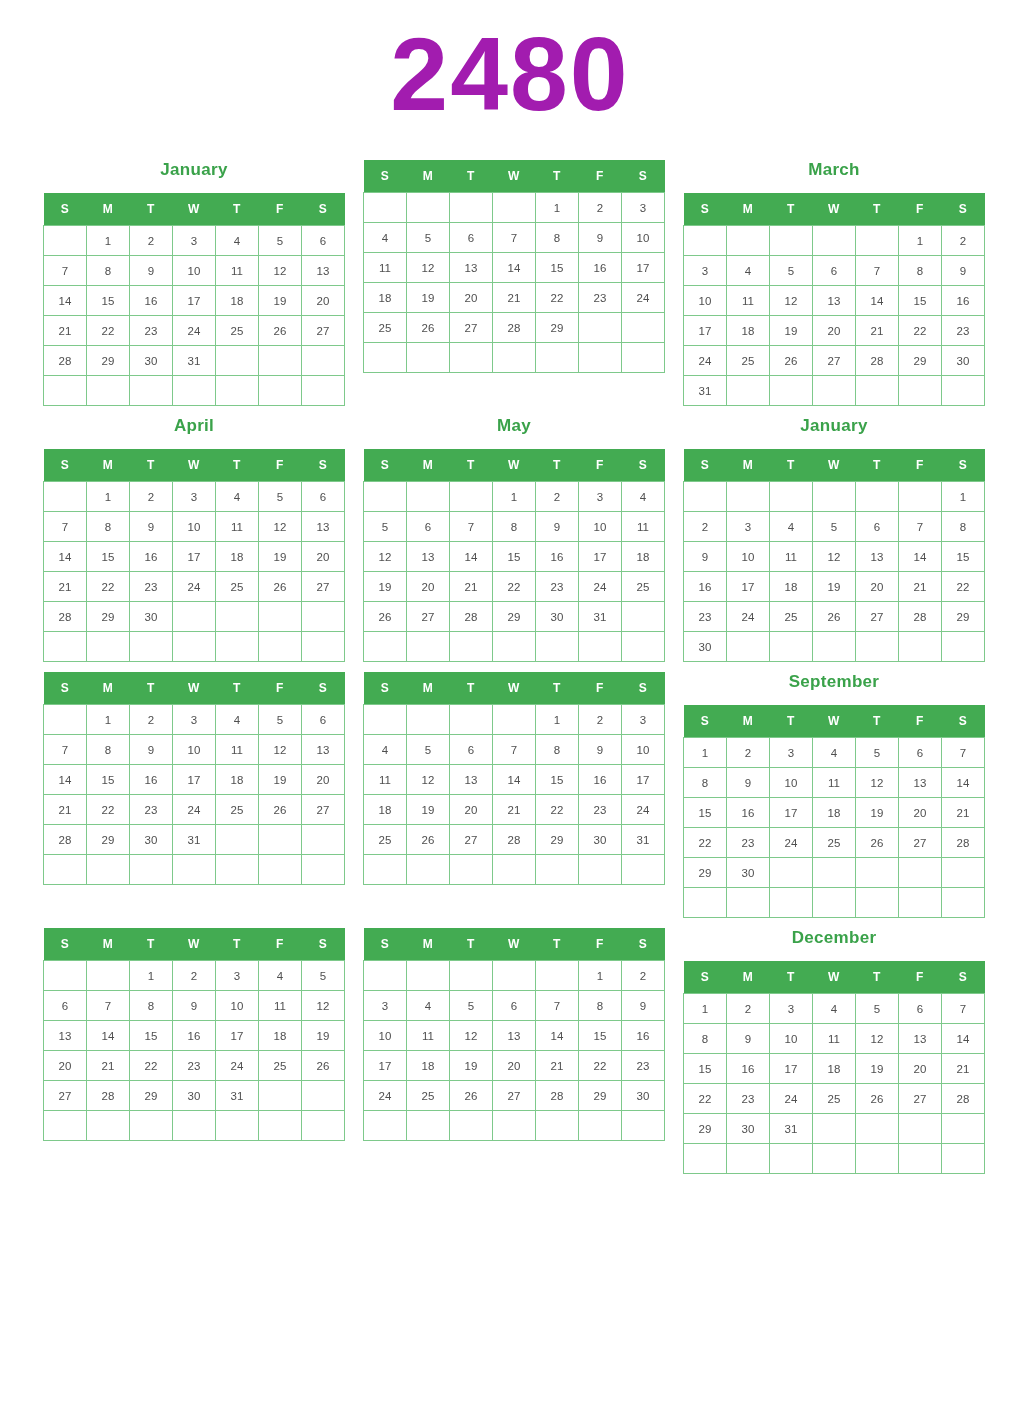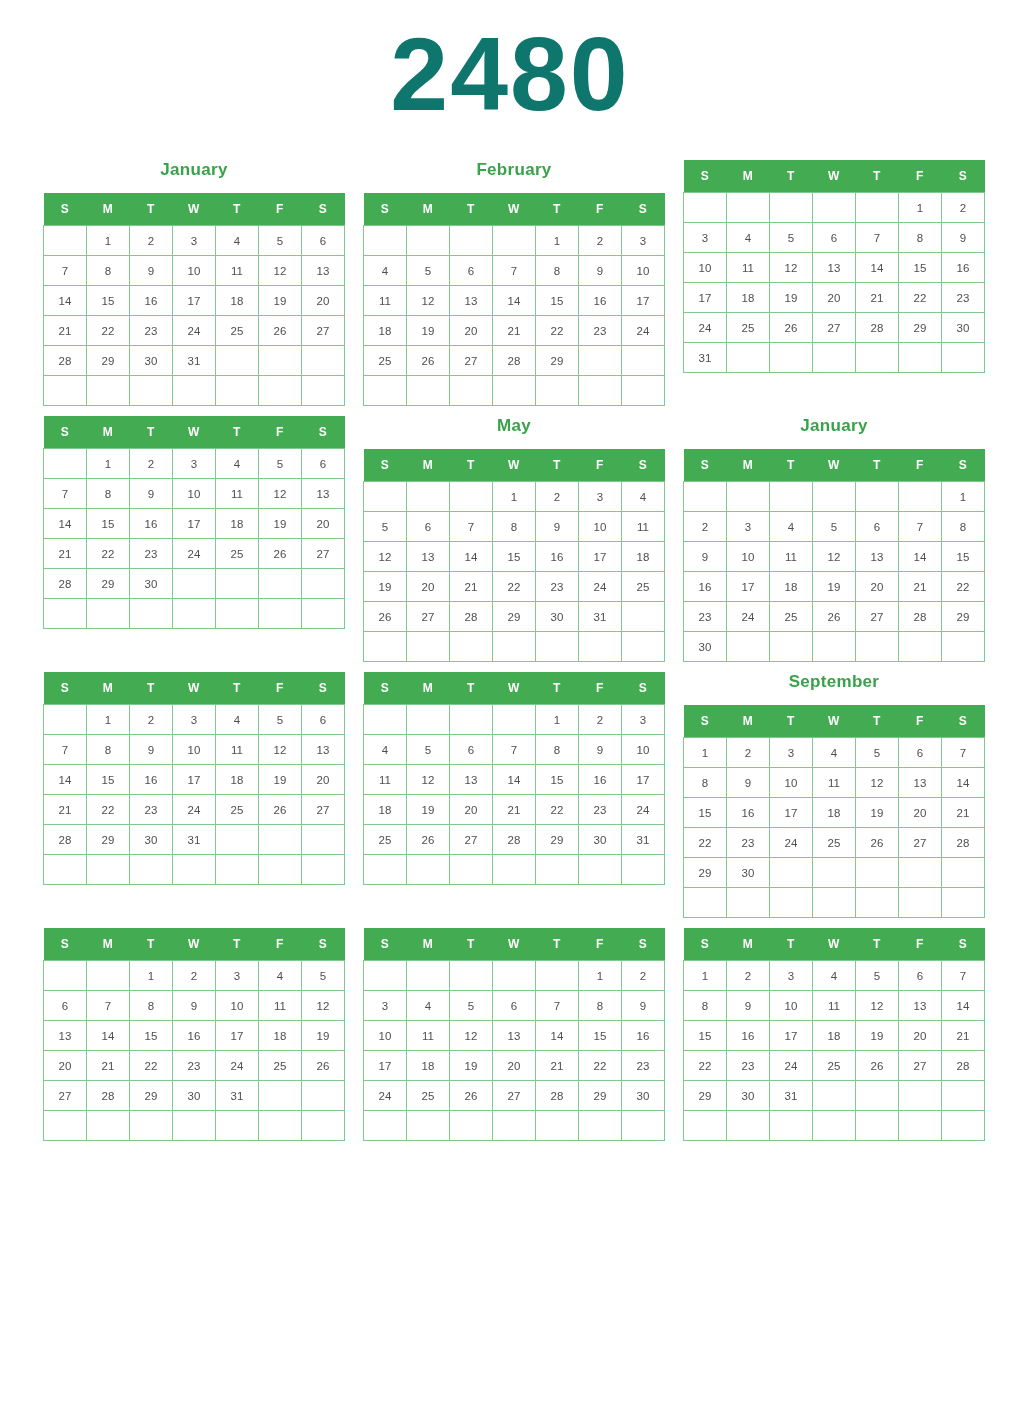--- a/index.html
+++ b/index.html
@@ -12,21 +12,21 @@
     height: 1412px;
     font-family: "Liberation Sans", sans-serif;
     color: #3aa24a;
     position: relative;
     overflow: hidden;
   }
   .year-title {
     text-align: center;
     font-size: 104px;
     font-weight: bold;
-    color: #0f766e;
+    color: #a21caf;
     letter-spacing: 2px;
     line-height: 1;
     padding-top: 22px;
     margin: 0;
   }
   .calendar-grid {
     display: grid;
     grid-template-columns: repeat(3, 320px);
     justify-content: center;
     column-gap: 0px;
@@ -147,92 +147,92 @@
               <td class="empty"></td>
               <td class="empty"></td>
               <td class="empty"></td>
               <td class="empty"></td>
               <td class="empty"></td>
             </tr>
           </tbody>
         </table>
       </div>
       <div class="month-block">
-        <div class="month-name">February</div>
-        <table class="month-table">
-          <thead>
-            <tr>
-              <th>S</th>
-              <th>M</th>
-              <th>T</th>
-              <th>W</th>
-              <th>T</th>
-              <th>F</th>
-              <th>S</th>
-            </tr>
-          </thead>
-          <tbody>
-            <tr>
-              <td class="empty"></td>
-              <td class="empty"></td>
-              <td class="empty"></td>
-              <td class="empty"></td>
-              <td>1</td>
-              <td>2</td>
-              <td>3</td>
-            </tr>
-            <tr>
-              <td>4</td>
-              <td>5</td>
-              <td>6</td>
-              <td>7</td>
-              <td>8</td>
-              <td>9</td>
-              <td>10</td>
-            </tr>
-            <tr>
-              <td>11</td>
-              <td>12</td>
-              <td>13</td>
-              <td>14</td>
-              <td>15</td>
-              <td>16</td>
-              <td>17</td>
-            </tr>
-            <tr>
-              <td>18</td>
-              <td>19</td>
-              <td>20</td>
-              <td>21</td>
-              <td>22</td>
-              <td>23</td>
-              <td>24</td>
-            </tr>
-            <tr>
-              <td>25</td>
-              <td>26</td>
-              <td>27</td>
-              <td>28</td>
-              <td>29</td>
-              <td class="empty"></td>
-              <td class="empty"></td>
-            </tr>
-            <tr>
-              <td class="empty"></td>
-              <td class="empty"></td>
-              <td class="empty"></td>
-              <td class="empty"></td>
-              <td class="empty"></td>
-              <td class="empty"></td>
-              <td class="empty"></td>
-            </tr>
-          </tbody>
-        </table>
-      </div>
-      <div class="month-block">
+        <table class="month-table">
+          <thead>
+            <tr>
+              <th>S</th>
+              <th>M</th>
+              <th>T</th>
+              <th>W</th>
+              <th>T</th>
+              <th>F</th>
+              <th>S</th>
+            </tr>
+          </thead>
+          <tbody>
+            <tr>
+              <td class="empty"></td>
+              <td class="empty"></td>
+              <td class="empty"></td>
+              <td class="empty"></td>
+              <td>1</td>
+              <td>2</td>
+              <td>3</td>
+            </tr>
+            <tr>
+              <td>4</td>
+              <td>5</td>
+              <td>6</td>
+              <td>7</td>
+              <td>8</td>
+              <td>9</td>
+              <td>10</td>
+            </tr>
+            <tr>
+              <td>11</td>
+              <td>12</td>
+              <td>13</td>
+              <td>14</td>
+              <td>15</td>
+              <td>16</td>
+              <td>17</td>
+            </tr>
+            <tr>
+              <td>18</td>
+              <td>19</td>
+              <td>20</td>
+              <td>21</td>
+              <td>22</td>
+              <td>23</td>
+              <td>24</td>
+            </tr>
+            <tr>
+              <td>25</td>
+              <td>26</td>
+              <td>27</td>
+              <td>28</td>
+              <td>29</td>
+              <td class="empty"></td>
+              <td class="empty"></td>
+            </tr>
+            <tr>
+              <td class="empty"></td>
+              <td class="empty"></td>
+              <td class="empty"></td>
+              <td class="empty"></td>
+              <td class="empty"></td>
+              <td class="empty"></td>
+              <td class="empty"></td>
+            </tr>
+          </tbody>
+        </table>
+      </div>
+      <div class="month-block">
+        <div class="month-name">March</div>
         <table class="month-table">
           <thead>
             <tr>
               <th>S</th>
               <th>M</th>
               <th>T</th>
               <th>W</th>
               <th>T</th>
               <th>F</th>
               <th>S</th>
@@ -290,20 +290,21 @@
               <td class="empty"></td>
               <td class="empty"></td>
               <td class="empty"></td>
               <td class="empty"></td>
               <td class="empty"></td>
             </tr>
           </tbody>
         </table>
       </div>
       <div class="month-block">
+        <div class="month-name">April</div>
         <table class="month-table">
           <thead>
             <tr>
               <th>S</th>
               <th>M</th>
               <th>T</th>
               <th>W</th>
               <th>T</th>
               <th>F</th>
               <th>S</th>
@@ -861,20 +862,21 @@
               <td class="empty"></td>
               <td class="empty"></td>
               <td class="empty"></td>
               <td class="empty"></td>
               <td class="empty"></td>
             </tr>
           </tbody>
         </table>
       </div>
       <div class="month-block">
+        <div class="month-name">December</div>
         <table class="month-table">
           <thead>
             <tr>
               <th>S</th>
               <th>M</th>
               <th>T</th>
               <th>W</th>
               <th>T</th>
               <th>F</th>
               <th>S</th>

